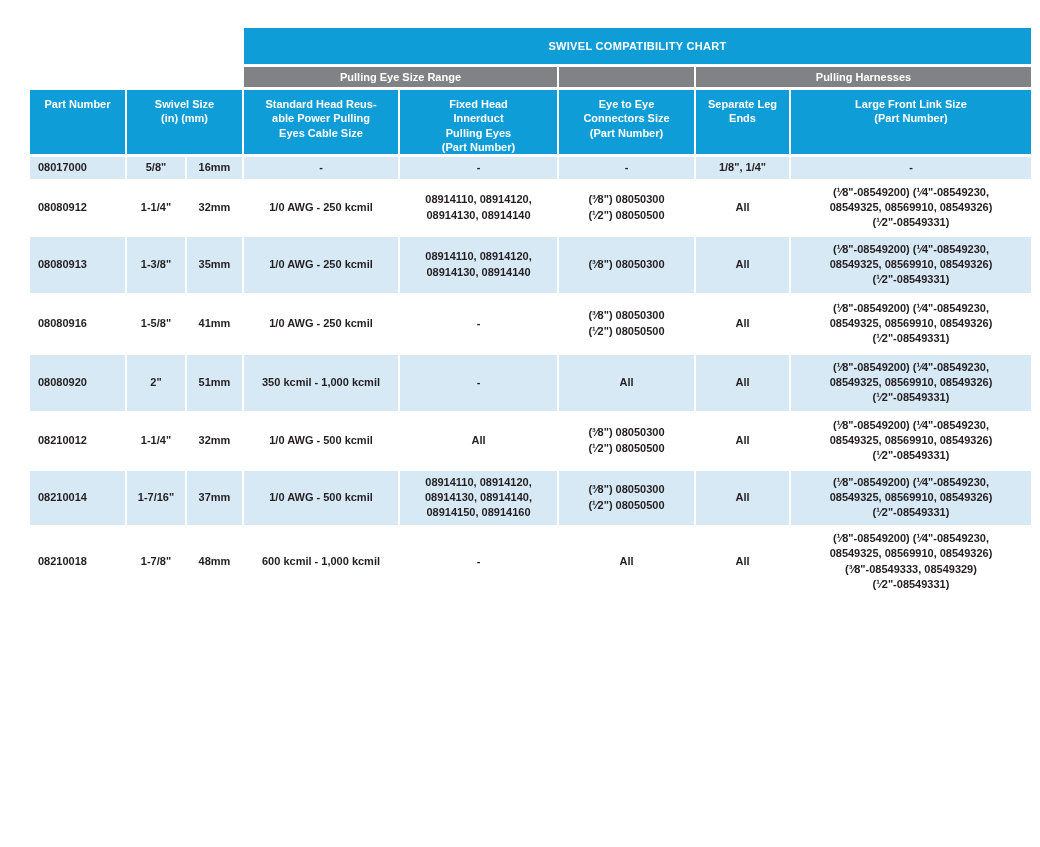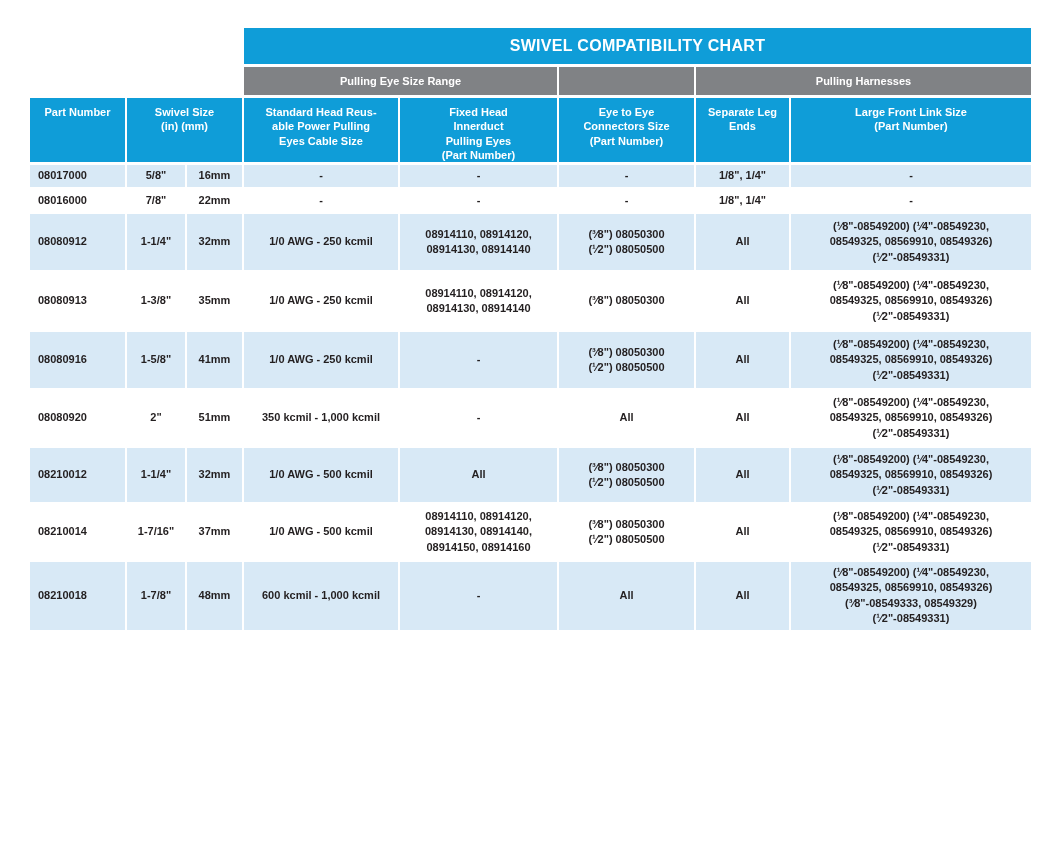--- a/index.html
+++ b/index.html
@@ -28,35 +28,35 @@
   col.c2{width:55px;}
   col.c3{width:154px;}
   col.c4{width:157px;}
   col.c5{width:135px;}
   col.c6{width:93px;}
   col.c7{width:240px;}
 
   .band-title{
     background:var(--blue);
     color:#fff;
-    font-size:16px;
+    font-size:11px;
     text-align:center;
     vertical-align:middle;
     height:36px;
     letter-spacing:.3px;
     padding:2px 4px;
   }
   .band-gray{
     background:var(--gray);
     color:#fff;
     font-size:11px;
     text-align:center;
     vertical-align:middle;
     height:20px;
-    padding:8px 4px;
+    padding:0 4px;
   }
   .blank{background:transparent;}
 
   th{
     background:var(--blue);
     color:#fff;
     font-size:11px;
     font-weight:bold;
     text-align:center;
     vertical-align:top;
@@ -138,30 +138,20 @@
     <td class="data c-part">08017000</td>
     <td class="data">5/8"</td>
     <td class="data">16mm</td>
     <td class="data">-</td>
     <td class="data">-</td>
     <td class="data">-</td>
     <td class="data">1/8", 1/4"</td>
     <td class="data">-</td>
   </tr>
         <tr>
-    <td class="data c-part">08016000</td>
-    <td class="data">7/8"</td>
-    <td class="data">22mm</td>
-    <td class="data">-</td>
-    <td class="data">-</td>
-    <td class="data">-</td>
-    <td class="data">1/8", 1/4"</td>
-    <td class="data">-</td>
-  </tr>
-        <tr>
     <td class="data c-part">08080912</td>
     <td class="data">1-1/4"</td>
     <td class="data">32mm</td>
     <td class="data">1/0 AWG - 250 kcmil</td>
     <td class="data">08914110, 08914120,
 08914130, 08914140</td>
     <td class="data">(³⁄8") 08050300
 (¹⁄2") 08050500</td>
     <td class="data">All</td>
     <td class="data">(¹⁄8"-08549200) (¹⁄4"-08549230,

